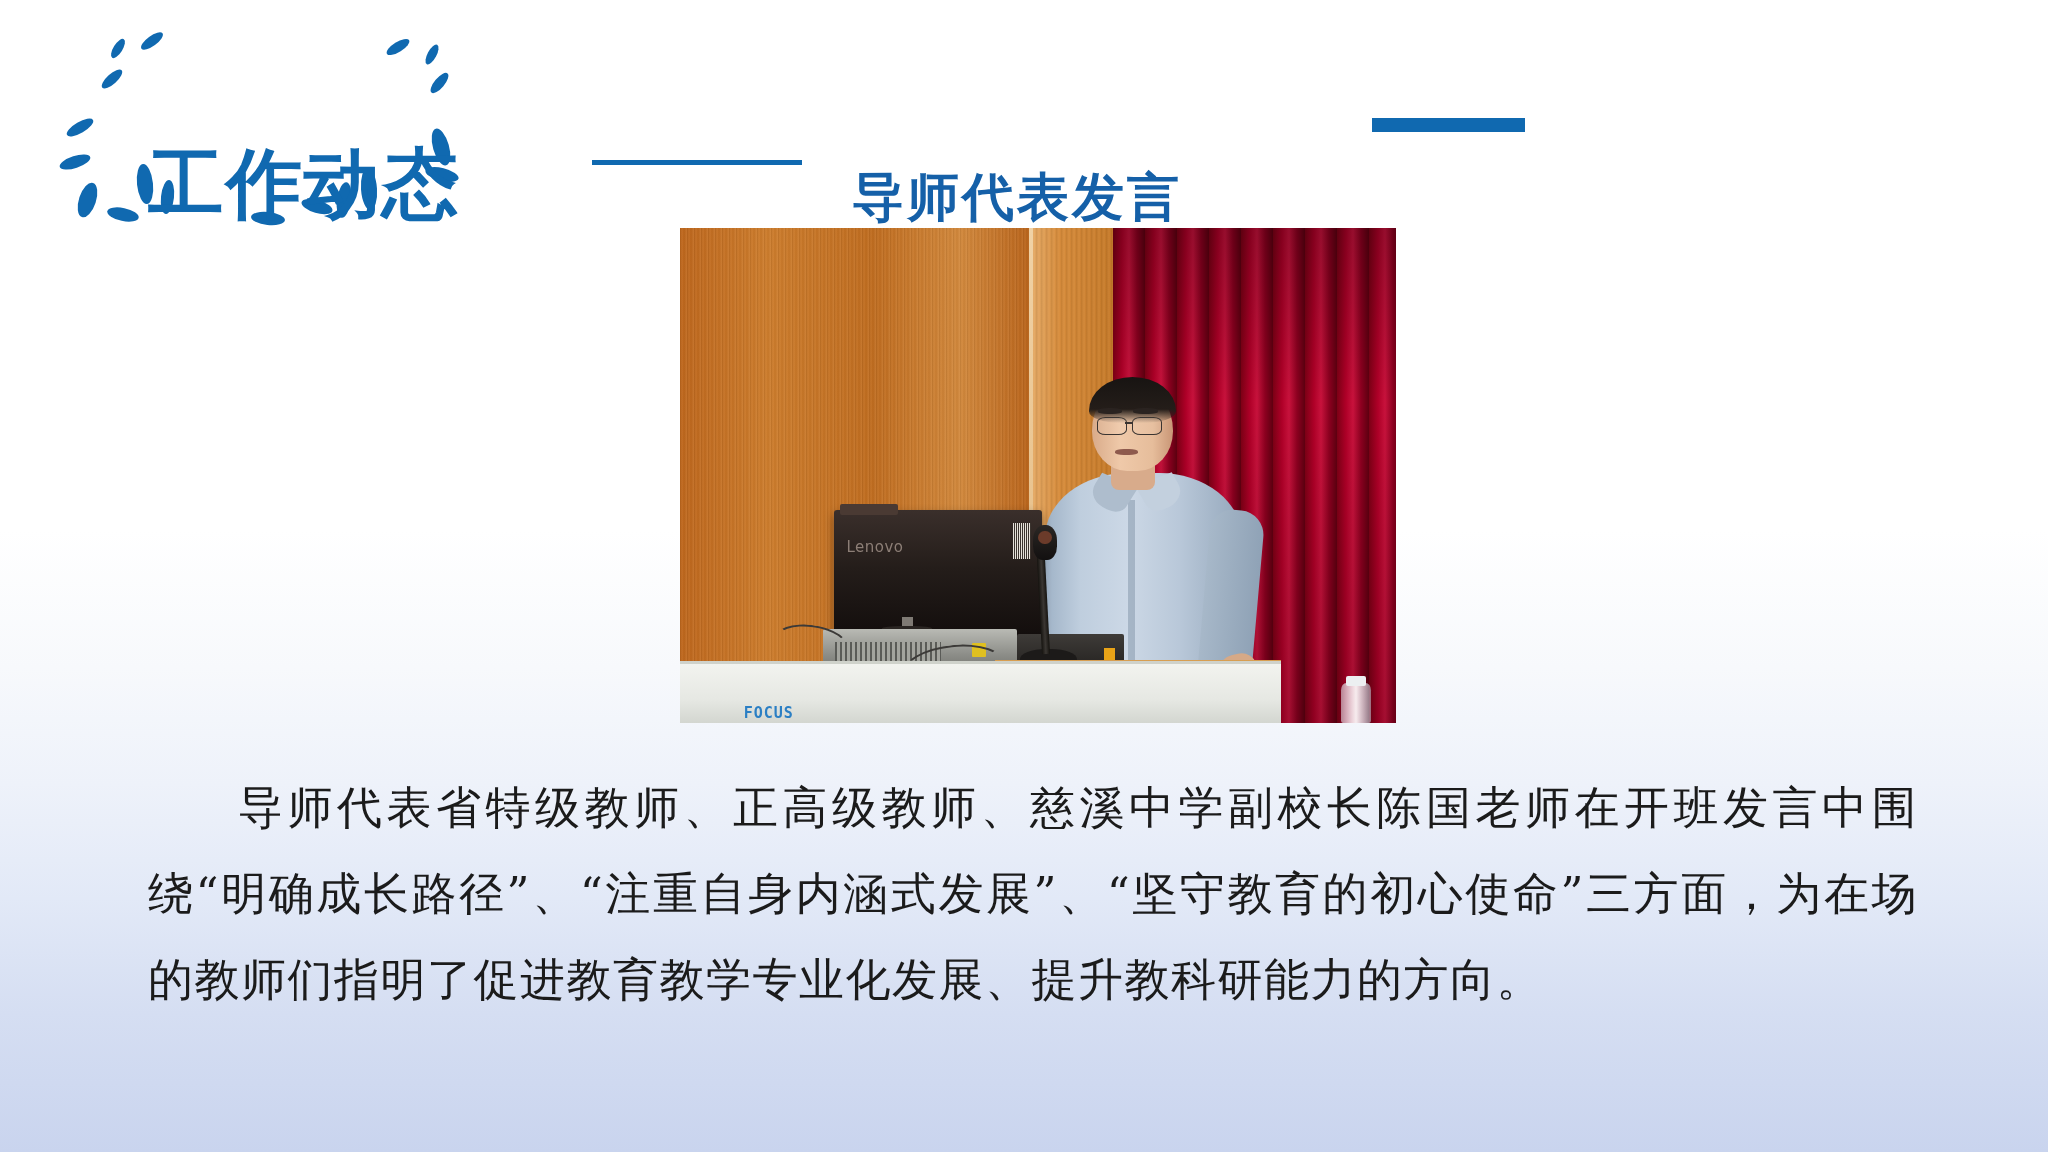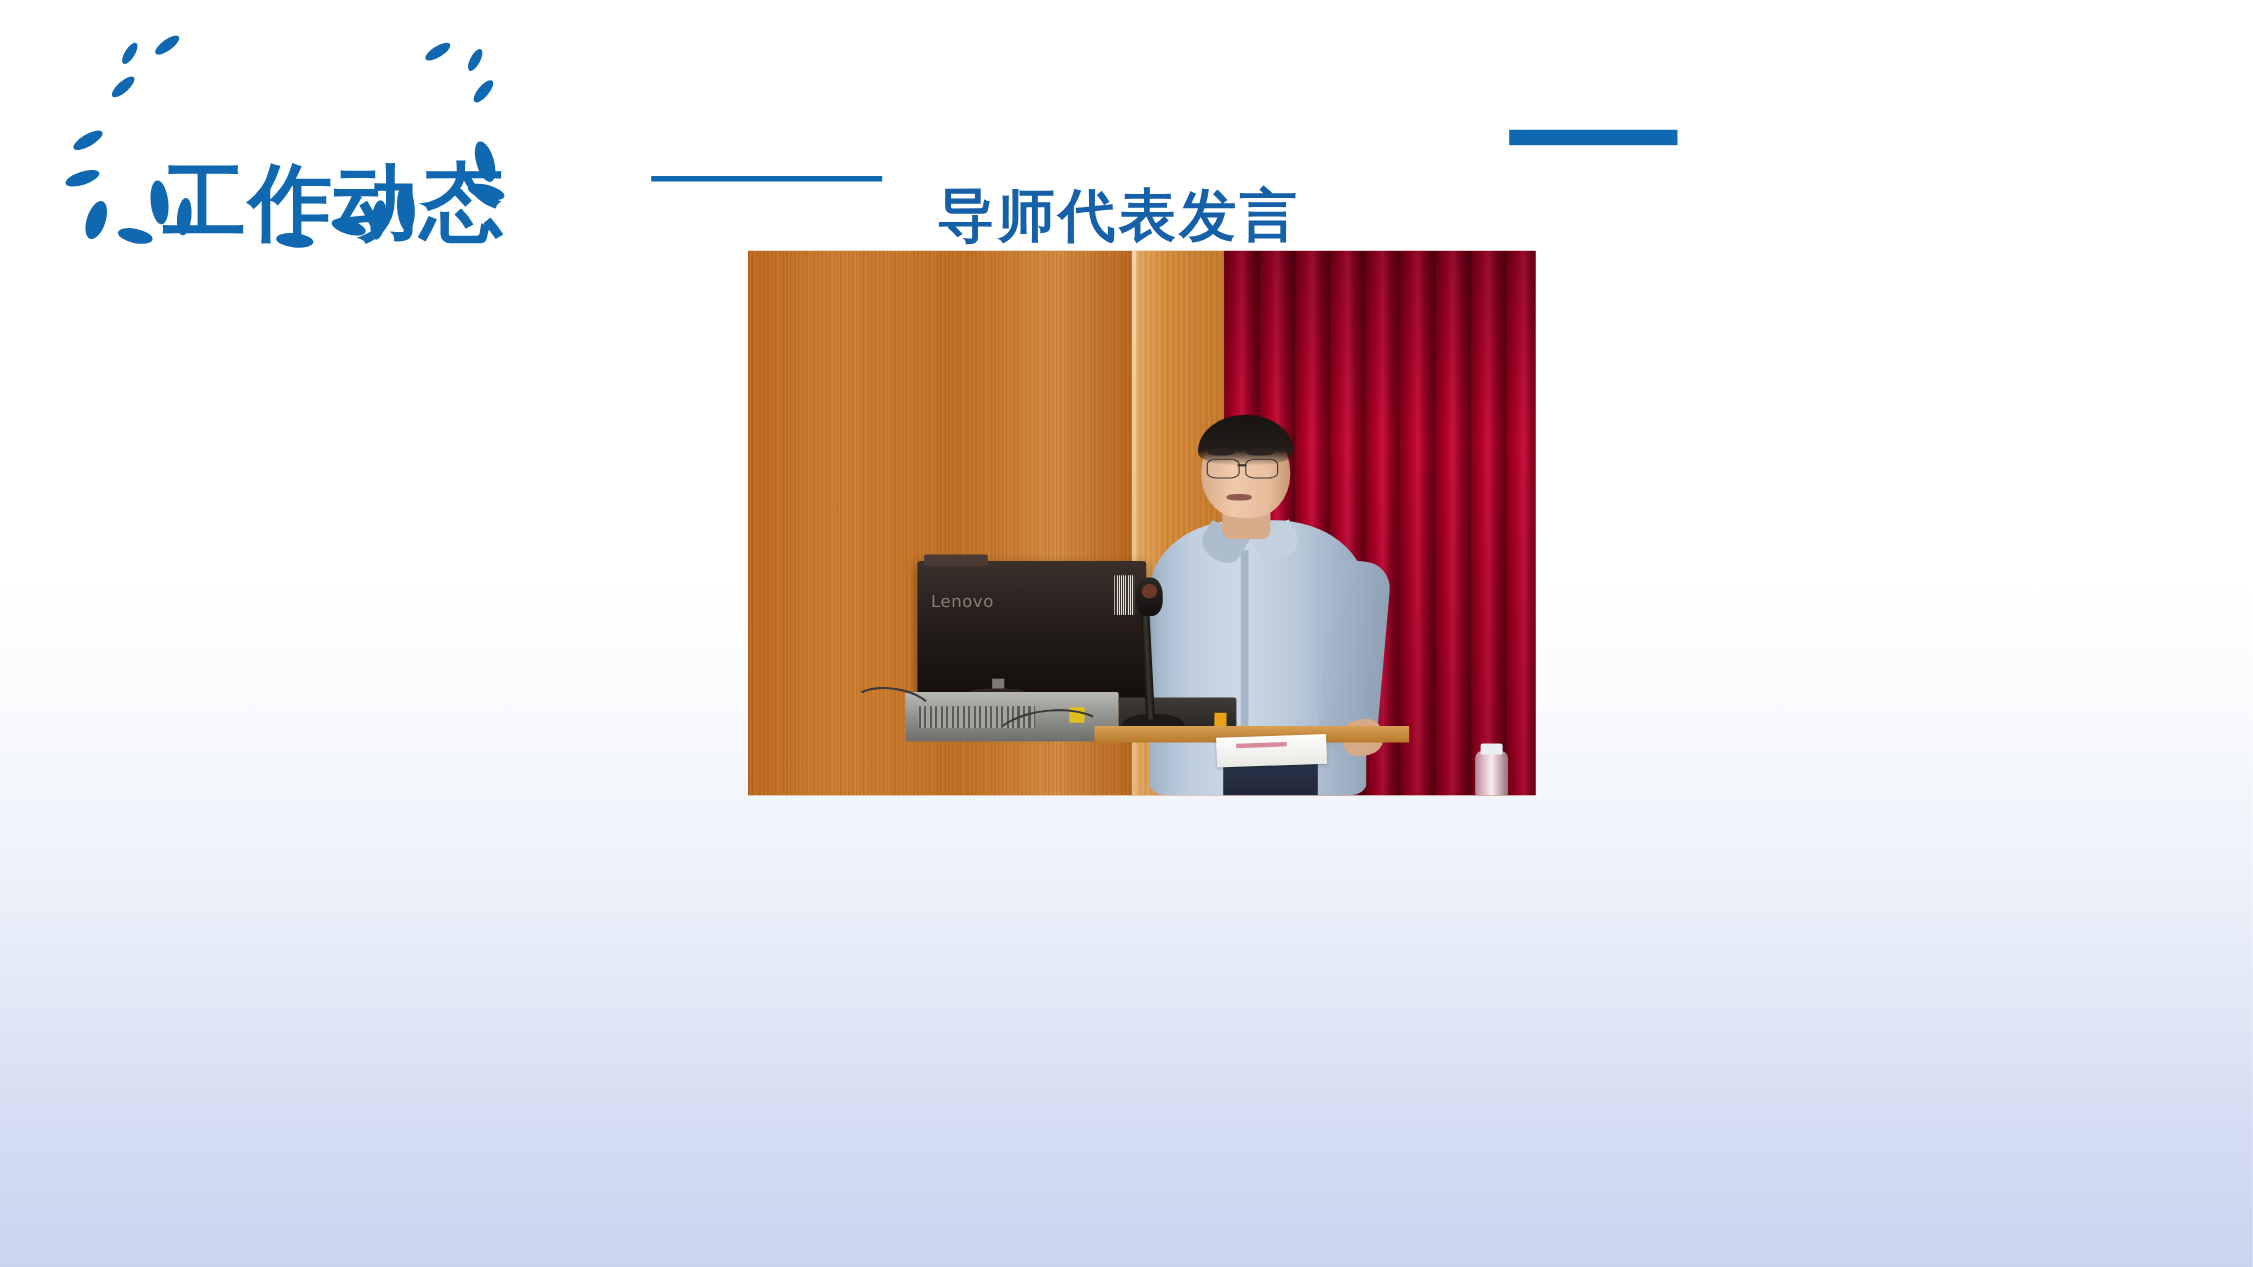--- a/index.html
+++ b/index.html
@@ -646,21 +646,27 @@
       <div class="mic-base"></div>
       <div class="mic-stem"></div>
       <div class="mic-head">
         <div class="mic-grille"></div>
       </div>
 
       <div class="podium-top-strip"></div>
       <div class="papers">
         <div class="papers-mark"></div>
       </div>
+      <div class="podium">
+        <div class="podium-logo">FOCUS</div>
+      </div>
 
       <div class="bottle"></div>
       <div class="bottle-cap"></div>
 
     </div>
   </div>
 
+  <div class="body-text">
+    <p>导师代表省特级教师、正高级教师、慈溪中学副校长陈国老师在开班发言中围绕“明确成长路径”、“注重自身内涵式发展”、“坚守教育的初心使命”三方面，为在场的教师们指明了促进教育教学专业化发展、提升教科研能力的方向。</p>
+  </div>
 
 </div>
 
 </body></html>

